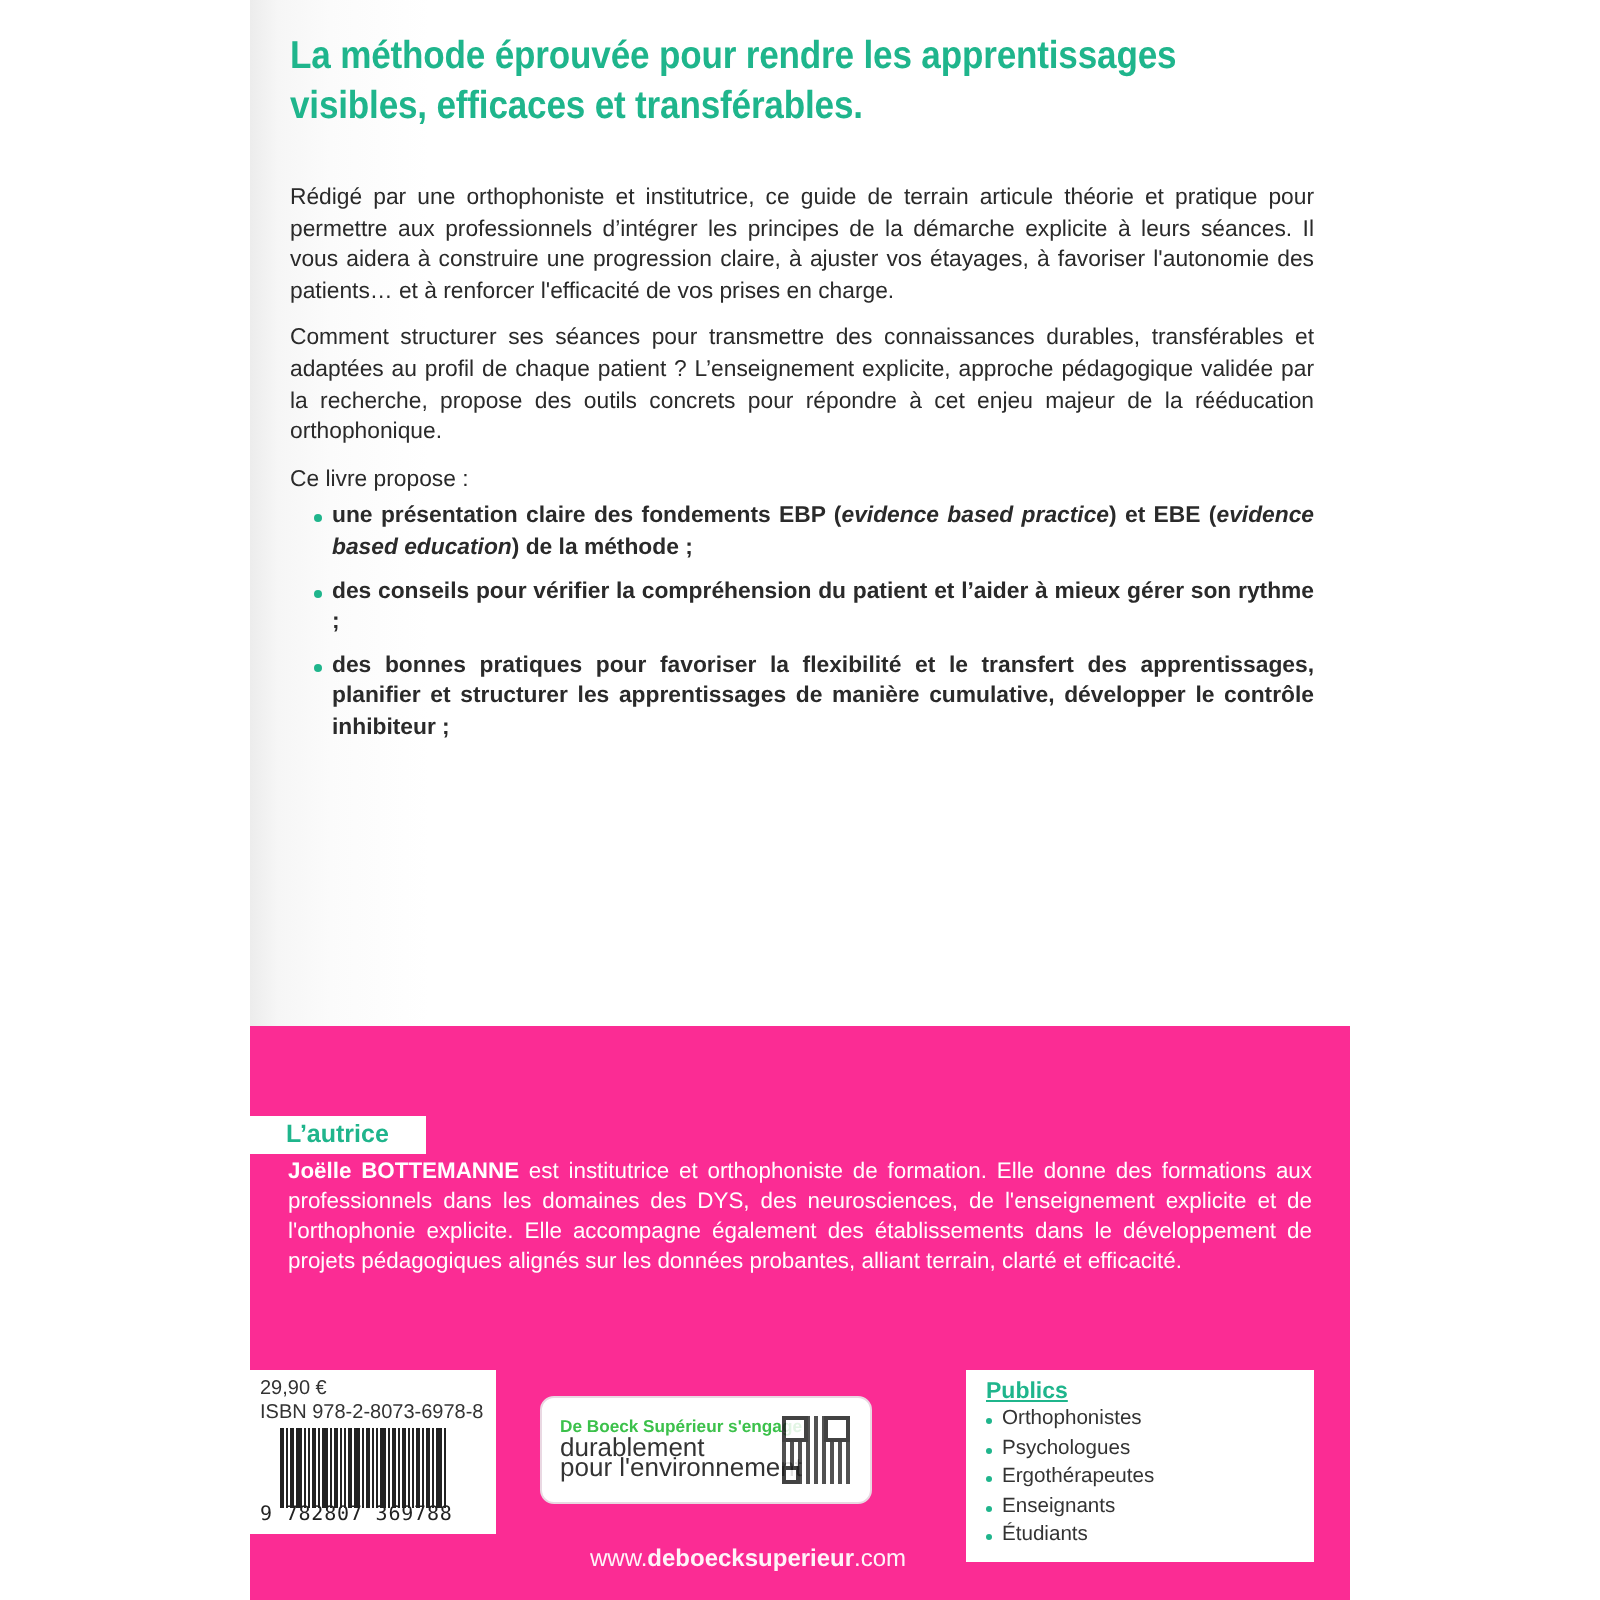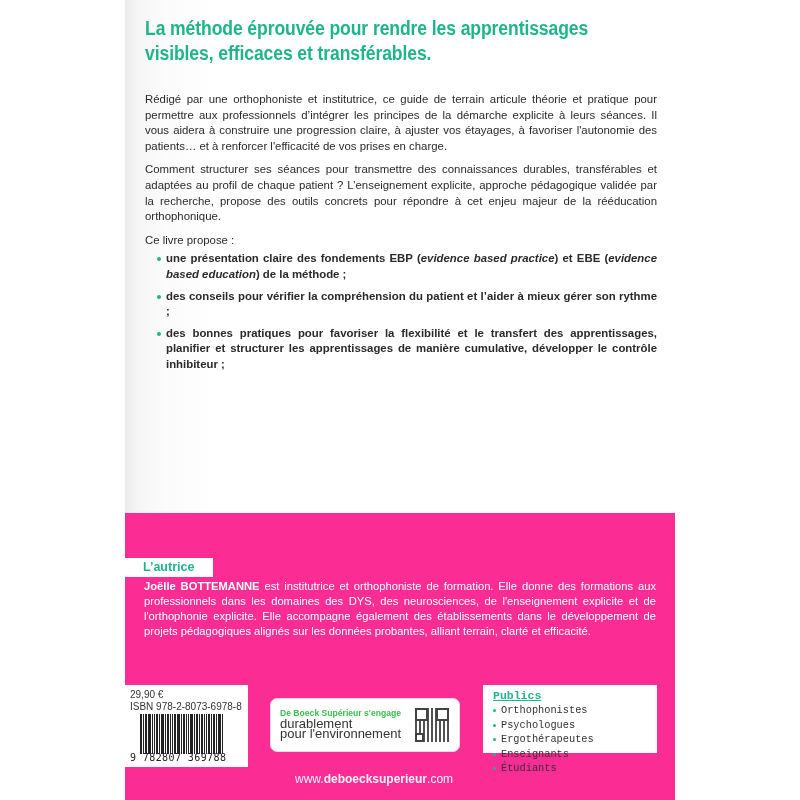--- a/index.html
+++ b/index.html
@@ -52,21 +52,21 @@
     .barcode-box {
       position: absolute; left: 0; top: 40px; width: 123px; height: 82px;
       background: #ffffff; padding: 4px 4px 0 5px; color: #333;
     }
     .price, .isbn { font-size: 10px; line-height: 11.5px; white-space: nowrap; }
     .bars { display: flex; height: 40px; margin-top: 2px; align-items: stretch; padding-left: 10px; }
     .bars i { display: block; background: #222; margin-right: 1px; }
     .barnum { font-family: "DejaVu Sans Mono", monospace; font-size: 10px; letter-spacing: 0.4px; line-height: 12px; color: #222; margin-top: -2px; }
 
     .engage-box {
-      position: absolute; left: 145px; top: 185px; width: 190px; height: 54px;
+      position: absolute; left: 145px; top: 185px; width: 166px; height: 54px;
       background: #ffffff; border-radius: 7px; padding: 9px 0 0 9px;
       border: 1px solid #e9d8e2;
     }
     .engage-title { color: #3cc14b; font-weight: bold; font-size: 8.6px; line-height: 10.5px; white-space: nowrap; }
     .engage-line { color: #333; font-size: 13px; line-height: 10.5px; }
     .qr {
       position: absolute; right: 10px; top: 9px; width: 34px; height: 34px;
       background:
         repeating-linear-gradient(90deg, #333 0 2px, transparent 2px 4px),
         repeating-linear-gradient(0deg, #fff 0 2px, transparent 2px 5px);
@@ -81,22 +81,22 @@
     .qr::after { right: 0; top: 0; }
     .qr .corner { position: absolute; left: 0; bottom: 0; width: 9px; height: 9px; border: 2px solid #222; background: #fff; }
 
     .website {
       position: absolute; left: 170px; top: 259px; color: #ffffff; font-size: 12px;
       white-space: nowrap; opacity: 0.95;
     }
     .website b { font-weight: bold; }
 
     .publics-box {
-      position: absolute; left: 358px; top: 172px; width: 174px; height: 68px;
-      background: #ffffff; padding: 4px 8px 0 10px; font-family: Liberation Mono, monospace;
+      position: absolute; left: 358px; top: 172px; width: 174px; height: 96px;
+      background: #ffffff; padding: 4px 8px 0 10px;
     }
     .publics-title {
       color: #1fb58c; font-weight: bold; font-size: 11.5px; line-height: 14px;
       text-decoration: underline;
     }
     .publics-list { list-style: none; }
     .publics-list li { position: relative; padding-left: 8px; font-size: 10.3px; line-height: 14.5px; color: #333; }
     .publics-list li .dot { position: absolute; left: 0; top: 6px; width: 3px; height: 3px; border-radius: 50%; background: #1fb58c; }
   </style>
 </head>

